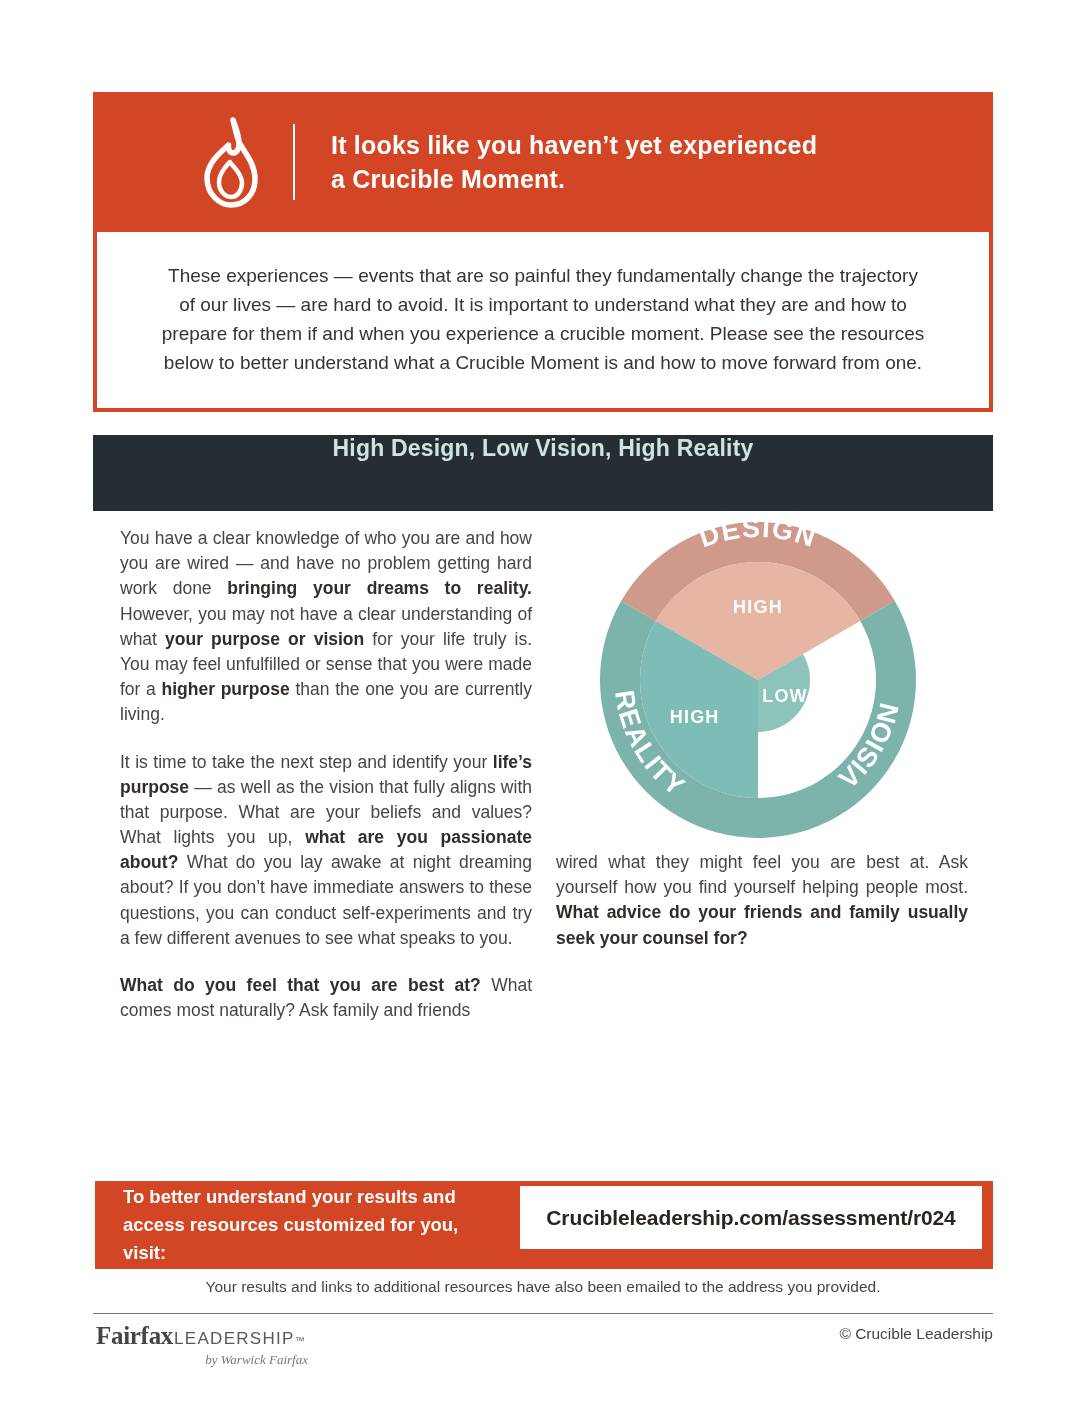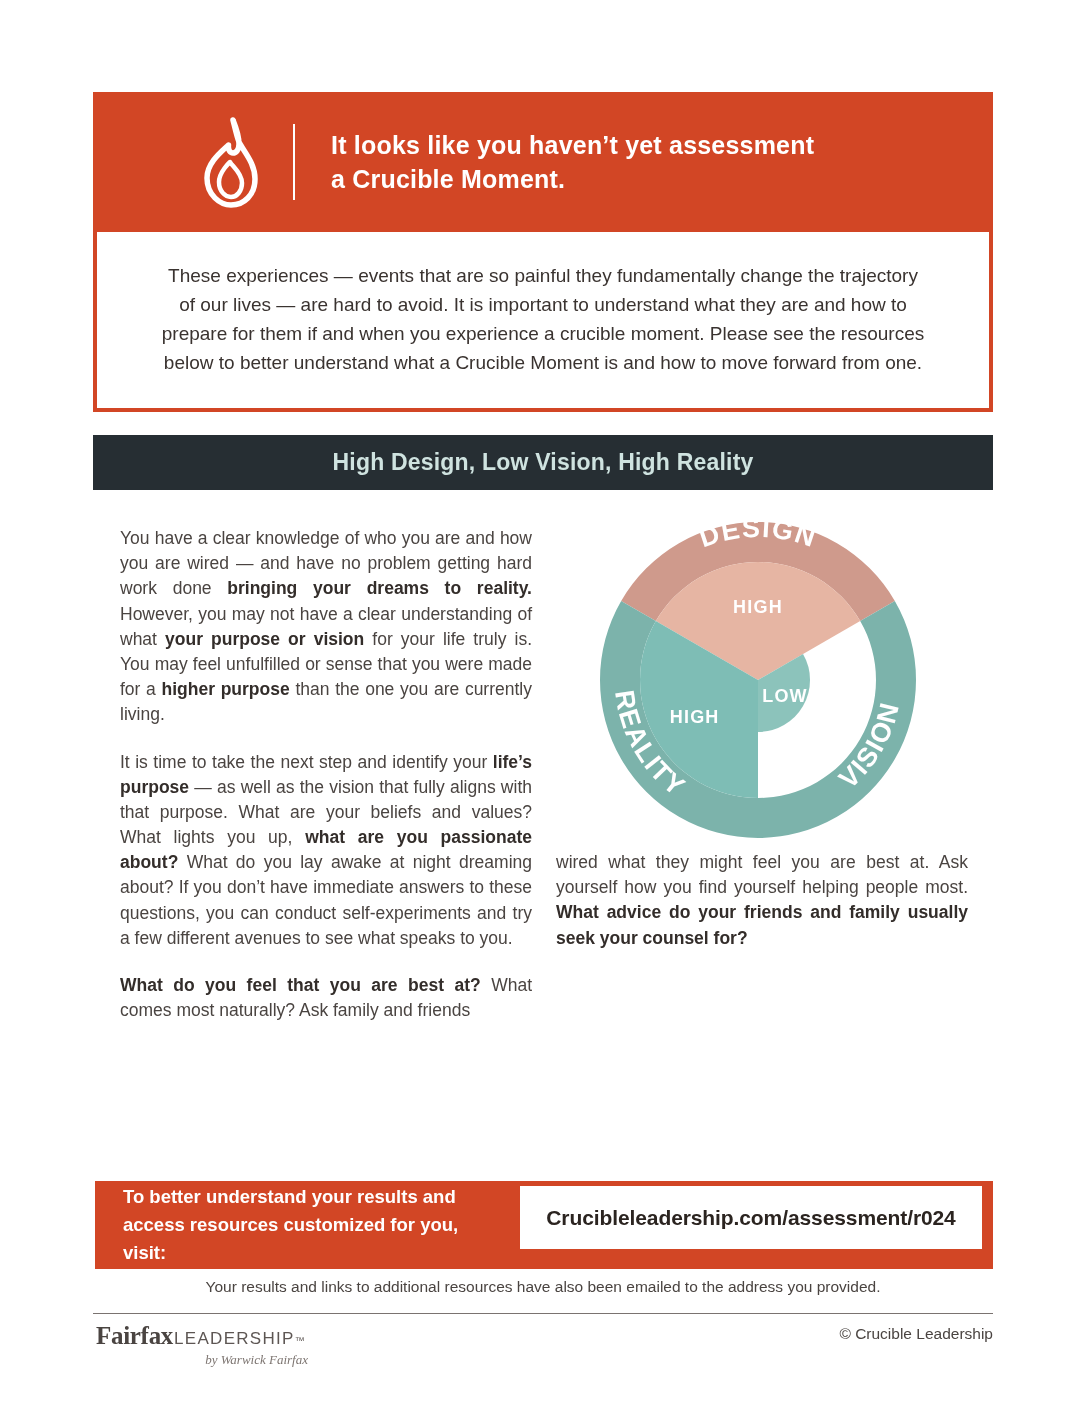--- a/index.html
+++ b/index.html
@@ -79,24 +79,24 @@
     line-height: 1.52;
     color: #3a3330;
   }
 
   
   .section-bar {
     position: absolute;
     left: 93px;
     top: 435px;
     width: 900px;
-    height: 55px;
+    height: 76px;
     background: #262e33;
     display: flex;
-    align-items: center;
+    align-items: flex-start;
     justify-content: center;
   }
   .section-bar-title {
     color: #cfe3e0;
     font-size: 23px;
     font-weight: bold;
     letter-spacing: .2px;
   }
 
   
@@ -251,21 +251,21 @@
       <svg width="76" height="92" viewBox="0 0 76 92" aria-hidden="true">
         <path d="M41 4 C41 4 47 19 47 28 C47 34 44 37 41 37 C38 37 36 34 36.5 29
                  C29 36 15 47 15 62 C15 79 28 89 39 89 C52 89 63 79 63 63
                  C63 47 52 36 47 26 C45 21 43 12 41 4 Z" fill="none" stroke="#ffffff" stroke-width="5.5" stroke-linejoin="round"></path>
         <path d="M38 46 C38 46 27 56 27 66 C27 75 33 81 39 81 C45 81 50 75 50 67
                  C50 57 40 50 38 46 Z" fill="none" stroke="#ffffff" stroke-width="4.5" stroke-linejoin="round"></path>
       </svg>
     </div>
     <div class="divider-vert"></div>
     <div class="banner-title">
-      <span>It looks like you haven’t yet assessment</span>
+      <span>It looks like you haven’t yet experienced</span>
       <span>a Crucible Moment.</span>
     </div>
   </div>
 
   <div class="intro-box">
     <div class="intro-inner">These experiences — events that are so painful they fundamentally change the trajectory of our lives — are hard to avoid. It is important to understand what they are and how to prepare for them if and when you experience a crucible moment. Please see the resources below to better understand what a Crucible Moment is and how to move forward from one.</div>
   </div>
 
   <div class="section-bar">
     <div class="section-bar-title">High Design, Low Vision, High Reality</div>

